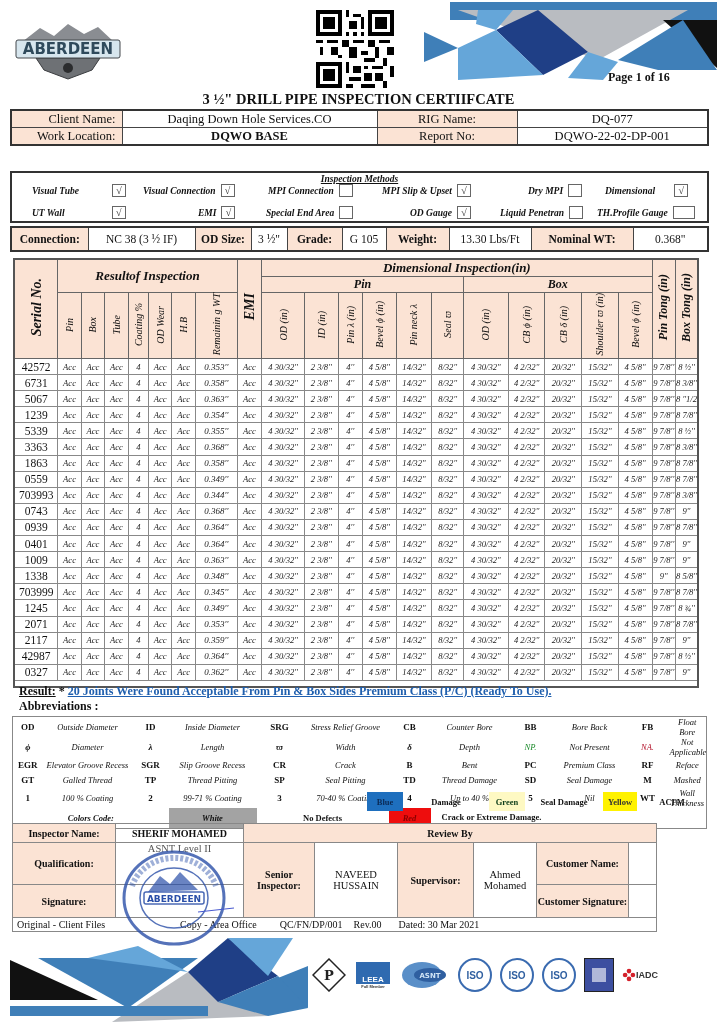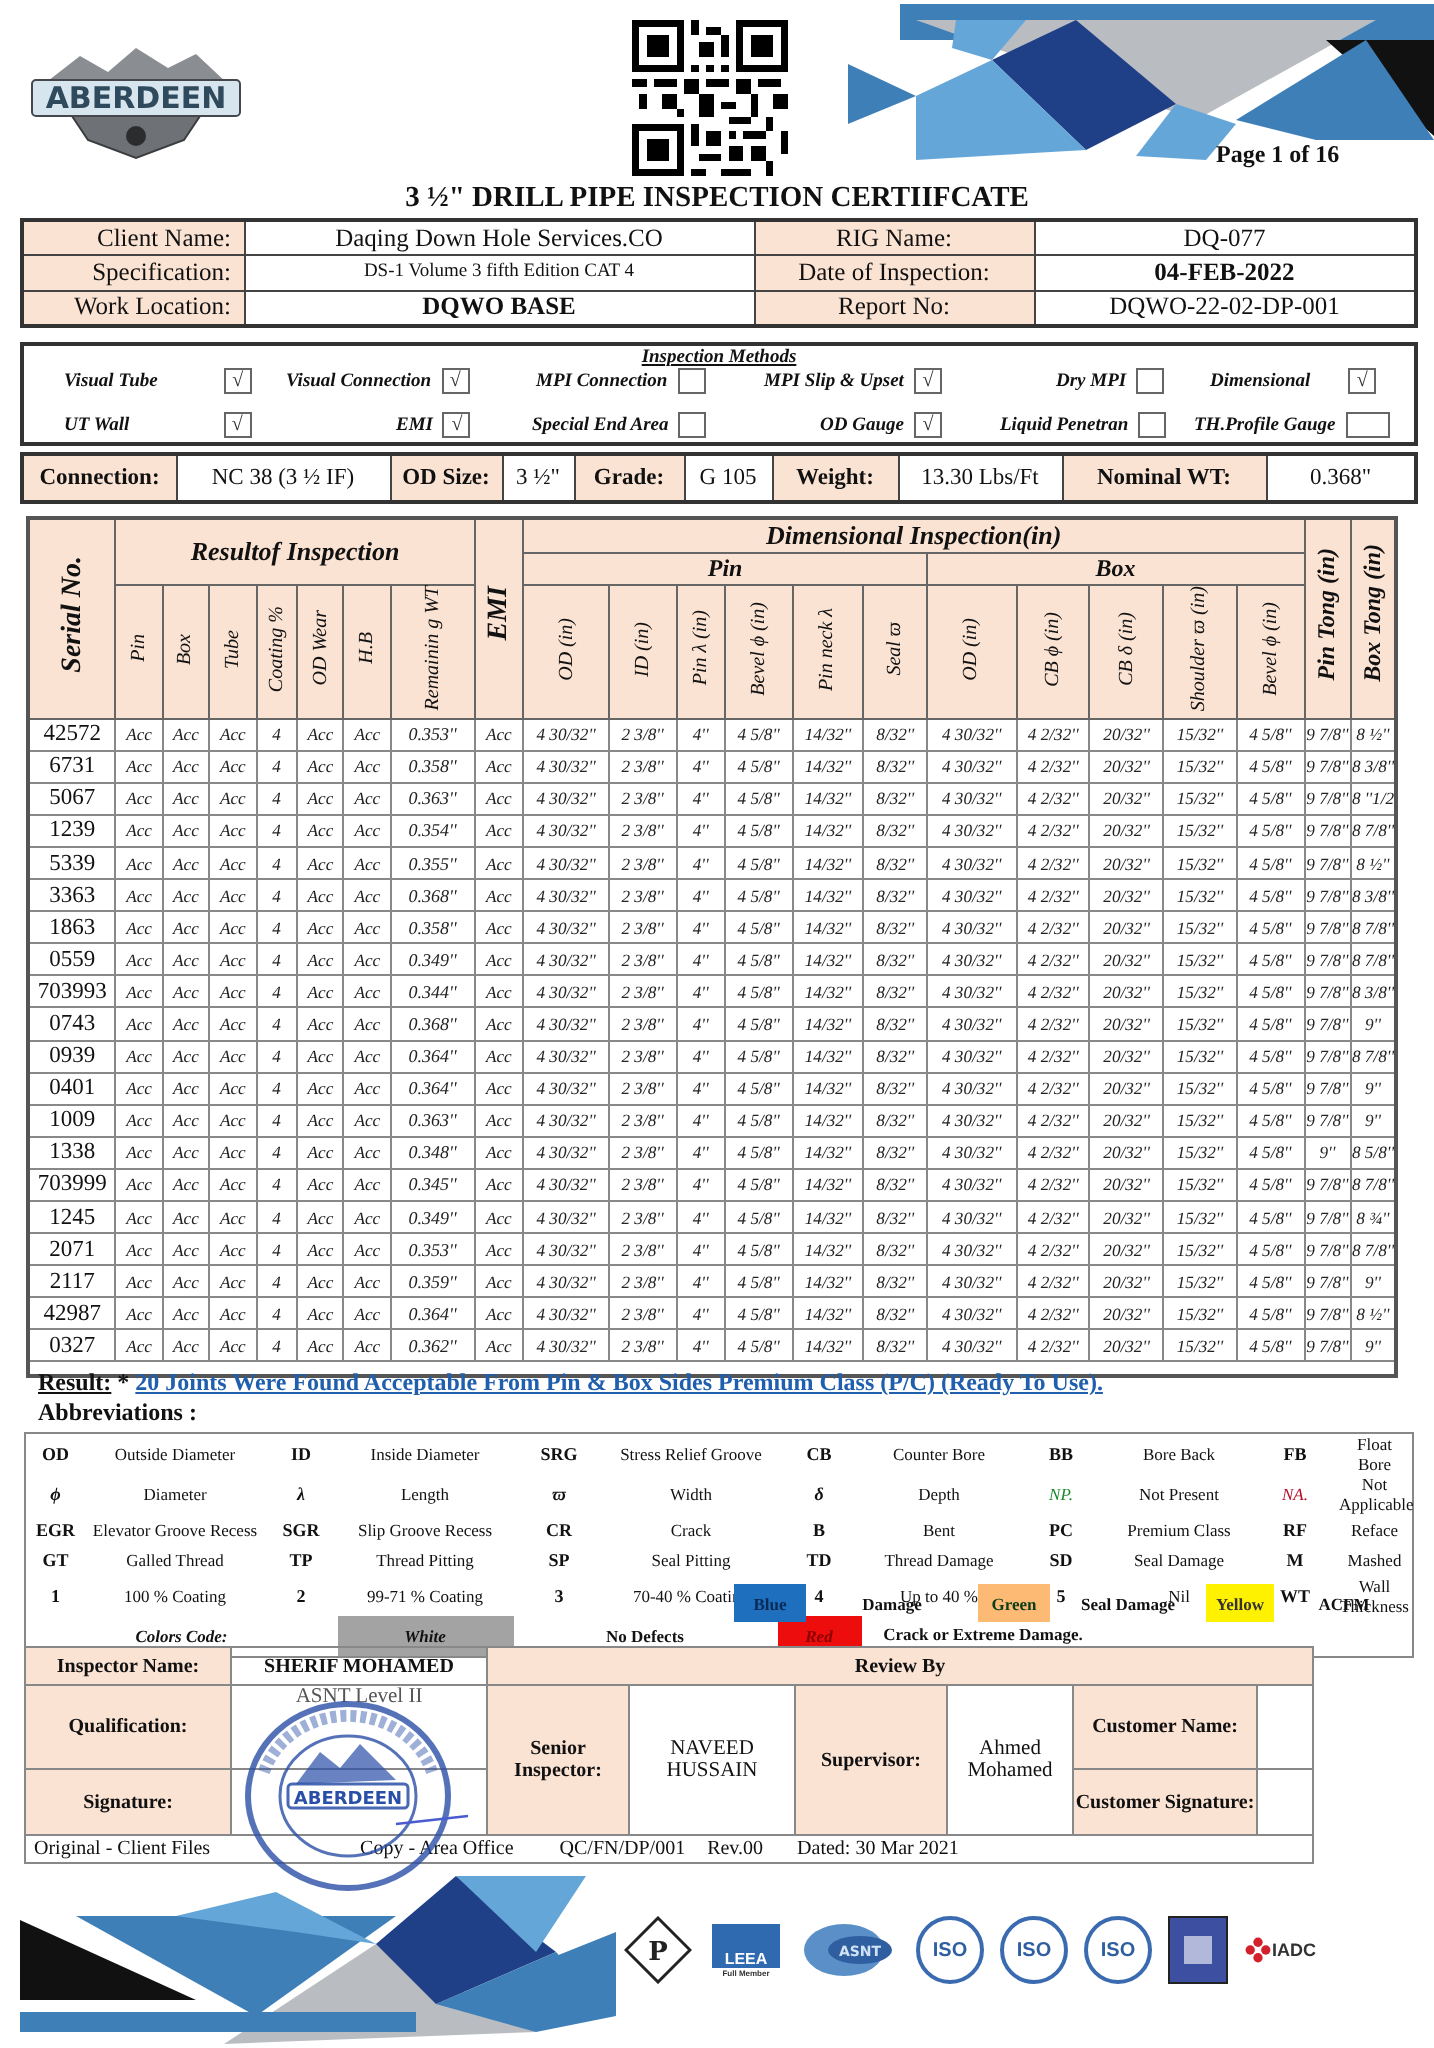--- a/index.html
+++ b/index.html
@@ -46,28 +46,28 @@
   #main-table tr.spacer td { height: 7px; border-left: none; border-right: none; }
 
   
   #result { left: 19px; top: 684px; font-size: 12px; font-weight: bold; }
   #result .rl { text-decoration: underline; }
   #result .rt { color: #1f5fae; text-decoration: underline; }
   #abbr-title { left: 19px; top: 699px; font-size: 12px; font-weight: bold; }
   #abbr { left: 12px; top: 716px; width: 695px; border: 1px solid #888; table-layout: fixed; }
   #abbr td { height: 15.5px; font-size: 8.5px; text-align: center; padding: 0 1px; }
   #abbr td.code { font-weight: bold; font-size: 9px; }
-  #abbr td.desc { }
+  #abbr td.desc { font-style: italic; }
   #abbr td.np { color: #1a8a2a; font-style: italic; font-weight: normal; }
   #abbr td.na { color: #b3122a; font-style: italic; font-weight: normal; }
   #abbr tr.colors td { height: 20px; font-weight: bold; }
   .sw-white { background: #a3a3a3; font-style: italic; }
   .sw-red { background: #ee0d0d; color: #8a0000; font-style: italic; }
   .sw-blue { background: #1e6fbe; color: #0b2a55; }
-  .sw-green { background: #fdba74; color: #0c3c18; }
+  .sw-green { background: #fef9c3; color: #0c3c18; }
   .sw-yellow { background: #fff200; color: #333; }
 
   
   #sig { left: 12px; top: 823px; width: 645px; border: 1px solid #888; table-layout: fixed; }
   #sig td { border: 1px solid #888; font-size: 10px; text-align: center; }
   #sig td.lbl { background: #fbe3d4; font-weight: bold; }
   #sig td.val { font-weight: bold; }
   #sig td.plain { font-weight: normal; font-size: 10.5px; }
   #sig tr.foot td { text-align: left; font-size: 10px; padding-left: 4px; height: 14px; }
 
@@ -164,26 +164,20 @@
       <col style="width:255px">
       <col style="width:140px">
       <col>
     </colgroup>
   <tbody>
       <tr>
     <td class="lbl right-align">Client Name:</td>
     <td>Daqing Down Hole Services.CO</td>
     <td class="lbl">RIG Name:</td>
     <td>DQ-077</td>
-  </tr>
-  <tr>
-    <td class="lbl right-align">Specification:</td>
-    <td style="font-size:9.5px">DS-1 Volume 3 fifth Edition  CAT 4</td>
-    <td class="lbl">Date of Inspection:</td>
-    <td style="font-weight:bold">04-FEB-2022</td>
   </tr>
   <tr>
     <td class="lbl right-align">Work Location:</td>
     <td style="font-weight:bold">DQWO BASE</td>
     <td class="lbl">Report No:</td>
     <td>DQWO-22-02-DP-001</td>
   </tr>
 </tbody>
   </table>
 

